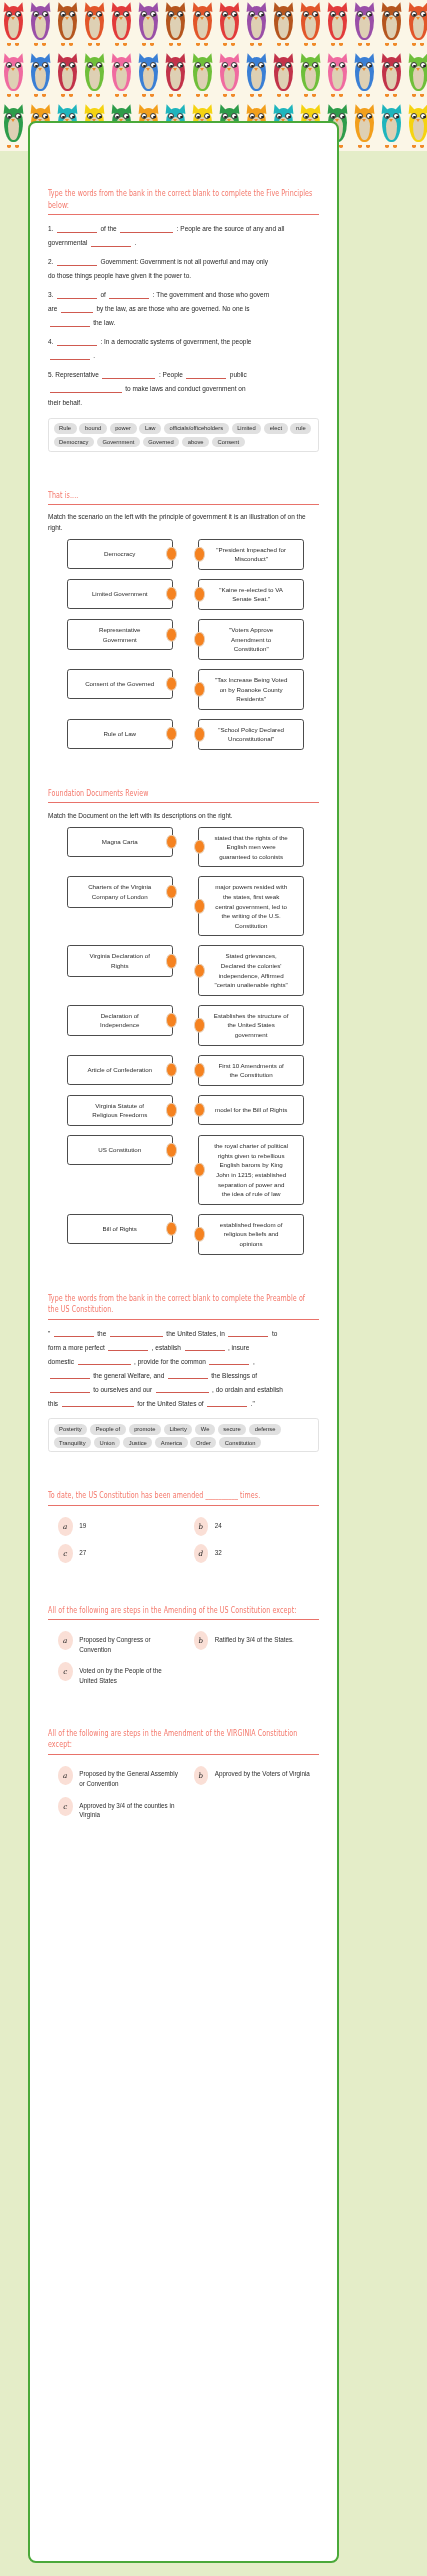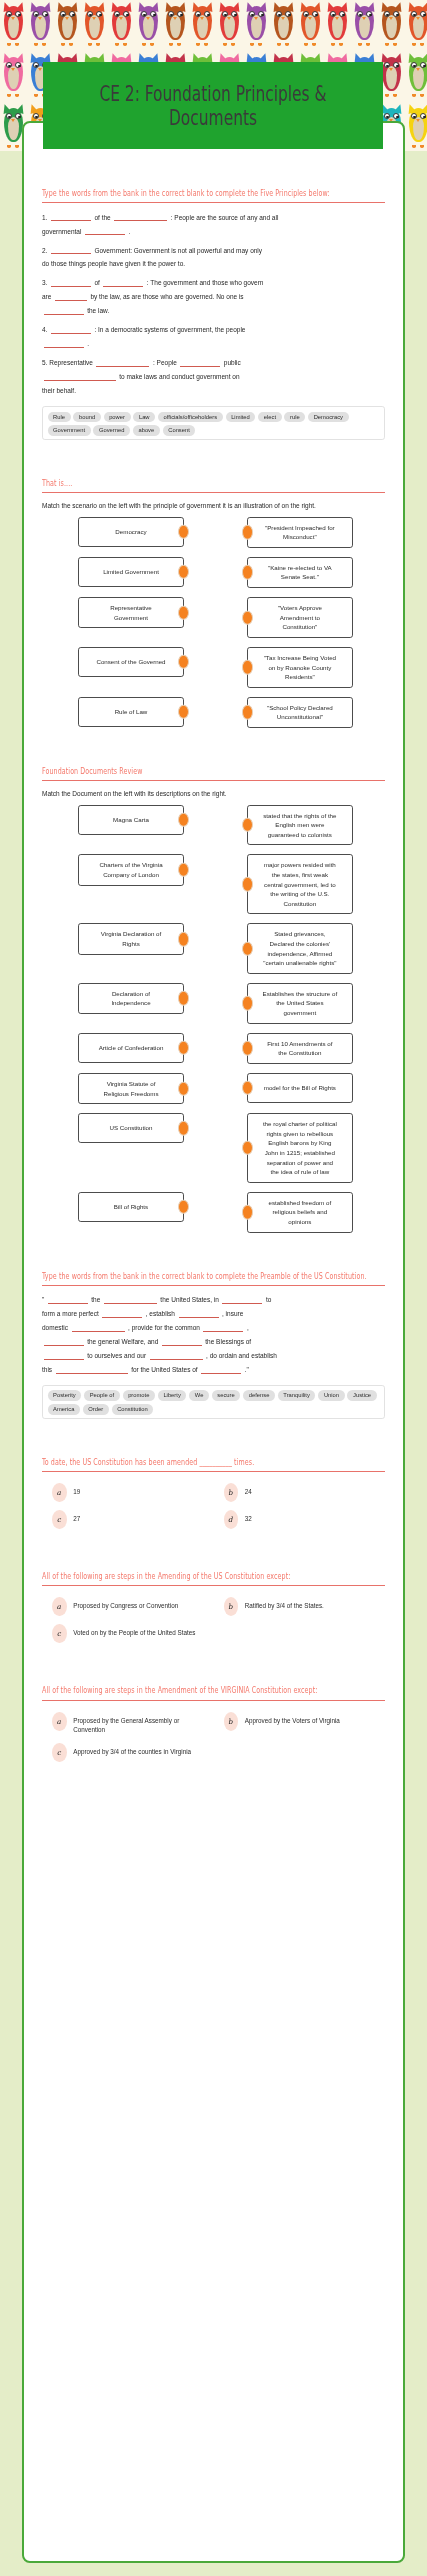--- a/index.html
+++ b/index.html
@@ -69,21 +69,21 @@
     margin:0; padding: 0 7.8px;
     font-family: "DejaVu Sans Condensed","Liberation Sans Narrow","Liberation Sans", sans-serif;
     font-size: 22px; font-weight: 400; line-height: 1.05;
     color: #3a3a3a; text-align:center;
     transform: scaleX(0.78); transform-origin: center;
     white-space: normal;
   }
 
   
   .card {
-    position: absolute; left: 22px; top: 121px; width: 383px;
+    position: absolute; left: 28px; top: 121px; width: 311px;
     min-height: 2442px;
     background: #ffffff;
     border: 2.2px solid #4aa93a;
     border-radius: 7.8px;
     z-index: 3;
     padding: 0;
   }
   .card-inner { padding: 65px 18px 22px 18px; }
 
   
@@ -655,23 +655,20 @@
           <div class="body" style="background:#f5d311"></div>
           <div class="belly"></div>
           <div class="eye-l"></div>
           <div class="eye-r"></div>
           <div class="beak"></div>
           <div class="feet"></div>
         </div>
       </div>
     </div>
 
-  <div class="title-banner">
-    <h1>CE 2: Foundation Principles &amp; Documents</h1>
-  </div>
 
   <div class="card">
     <div class="card-inner">
 
       <div class="sec">
         <div class="q-head">Type the words from the bank in the correct blank to complete the Five Principles below:</div>
         <div class="q-rule"></div>
 
         <div class="fib">
           <p>

